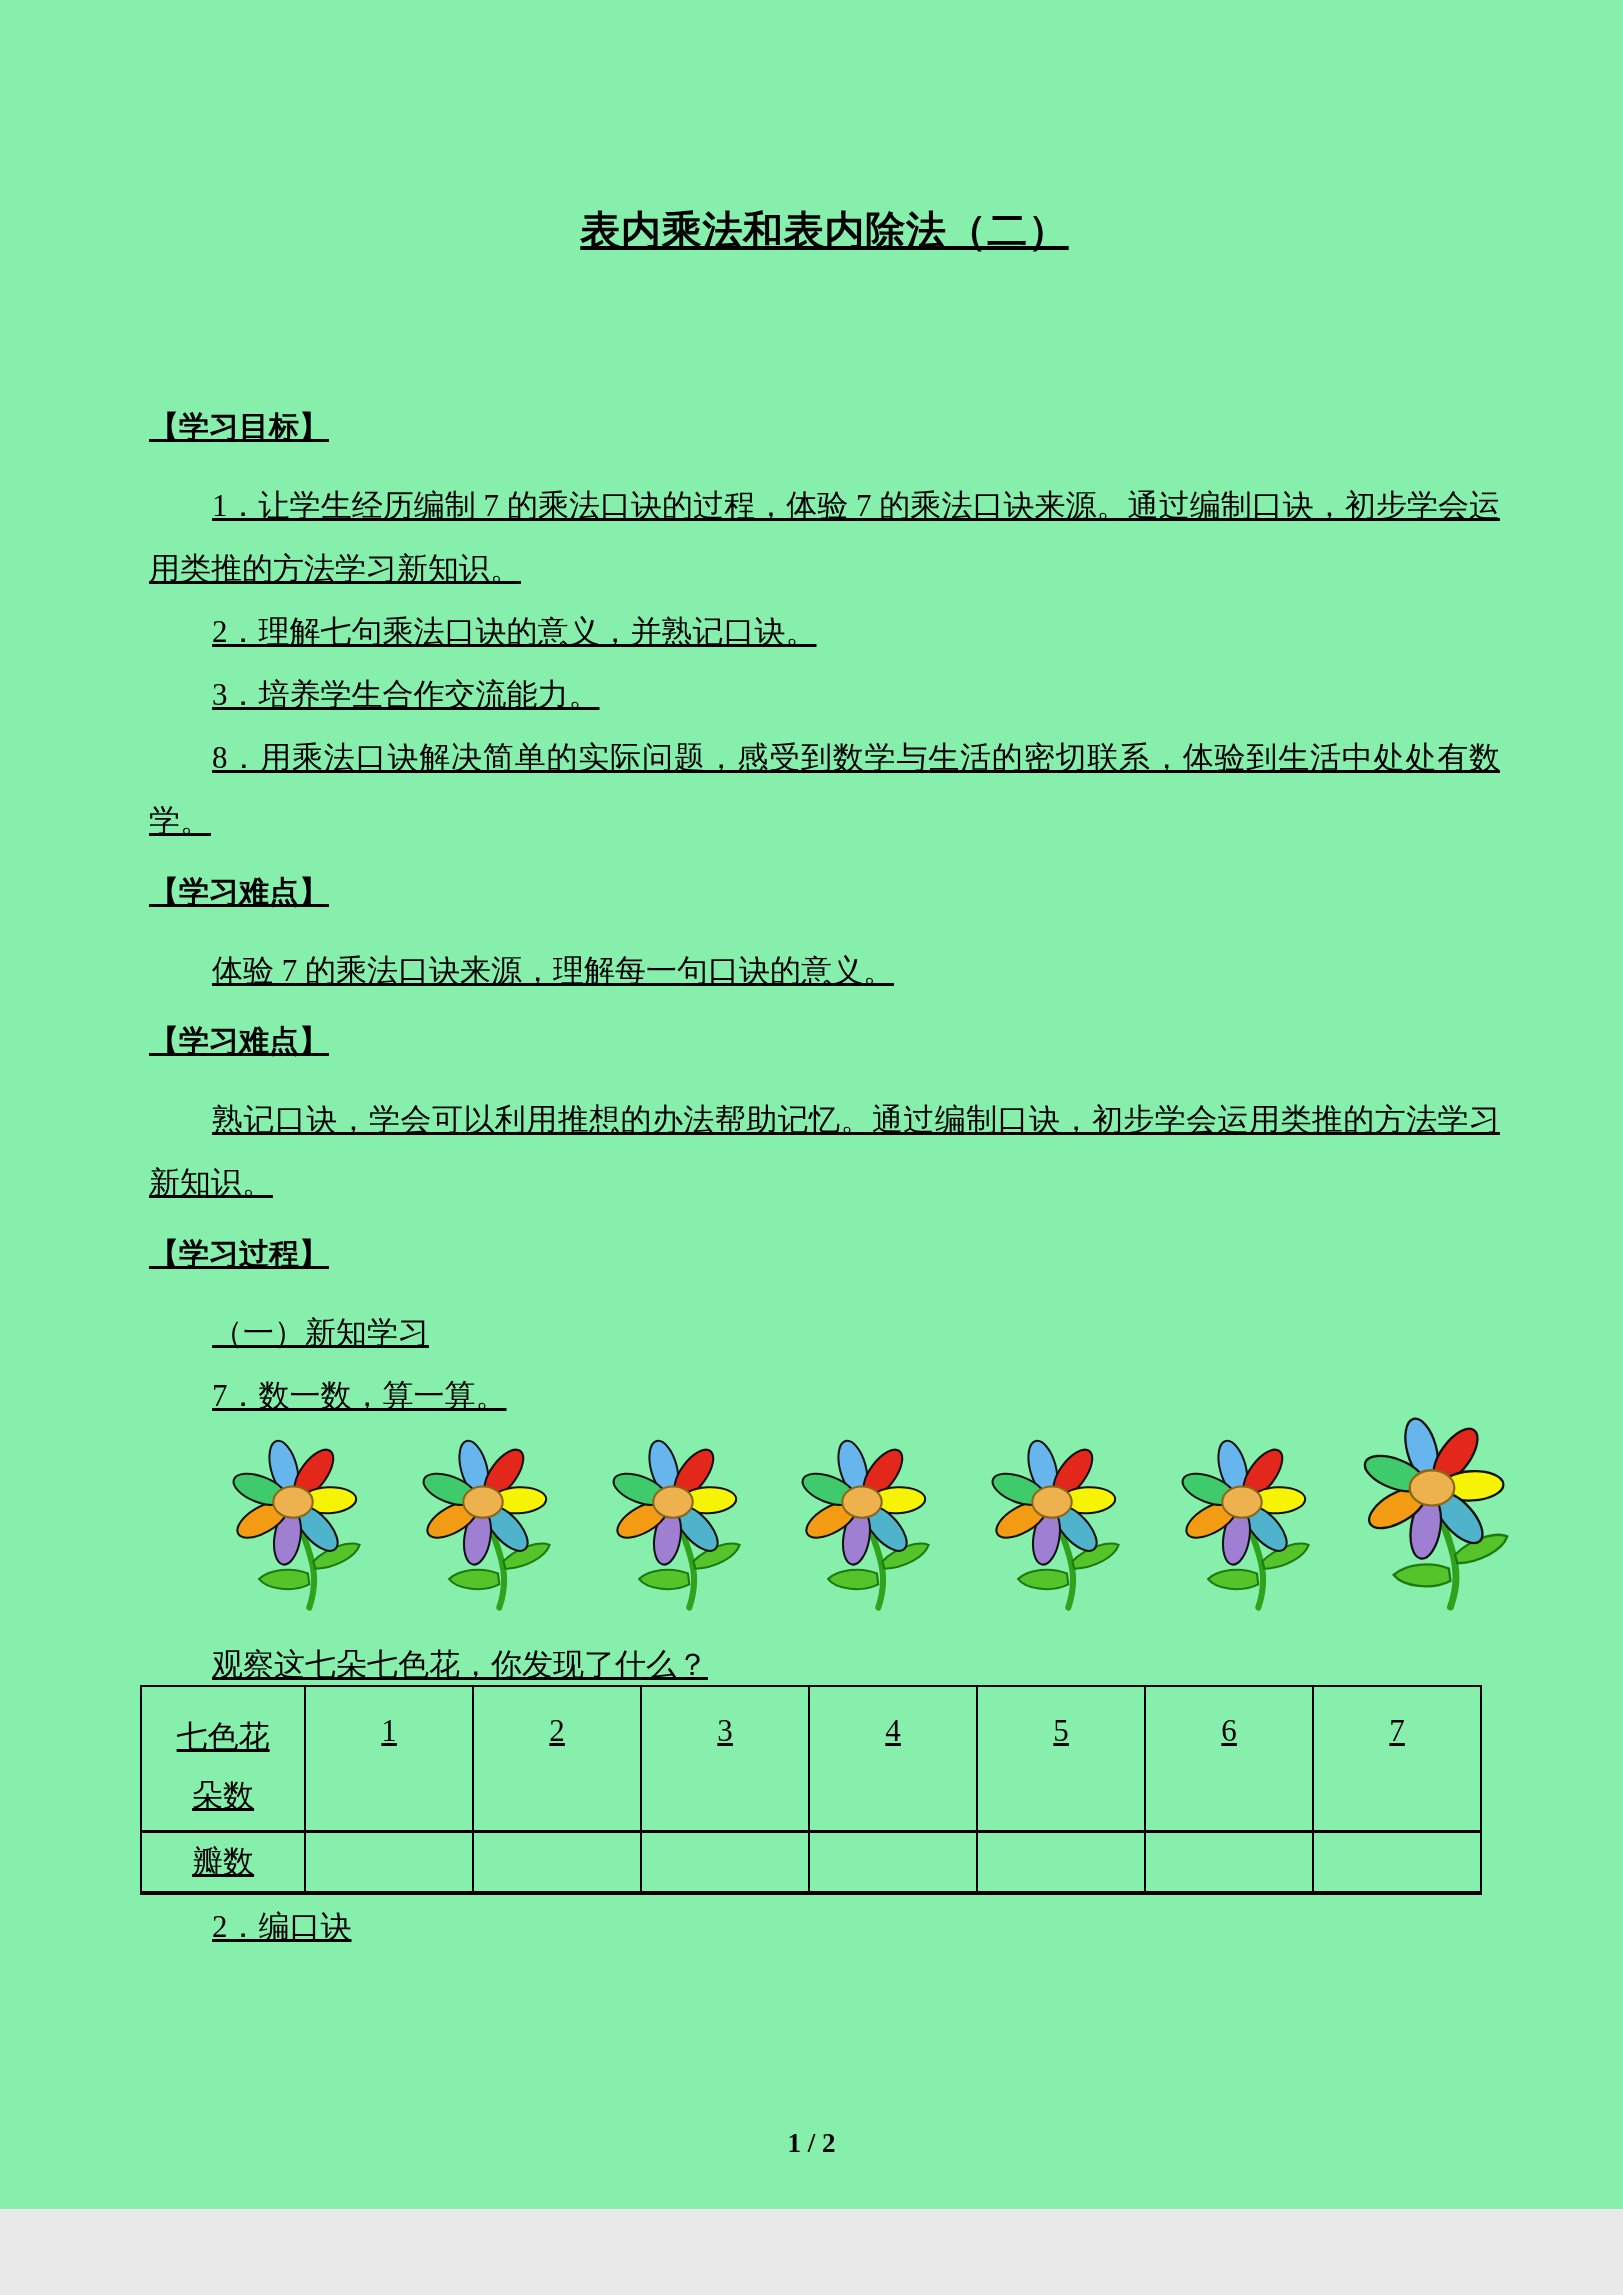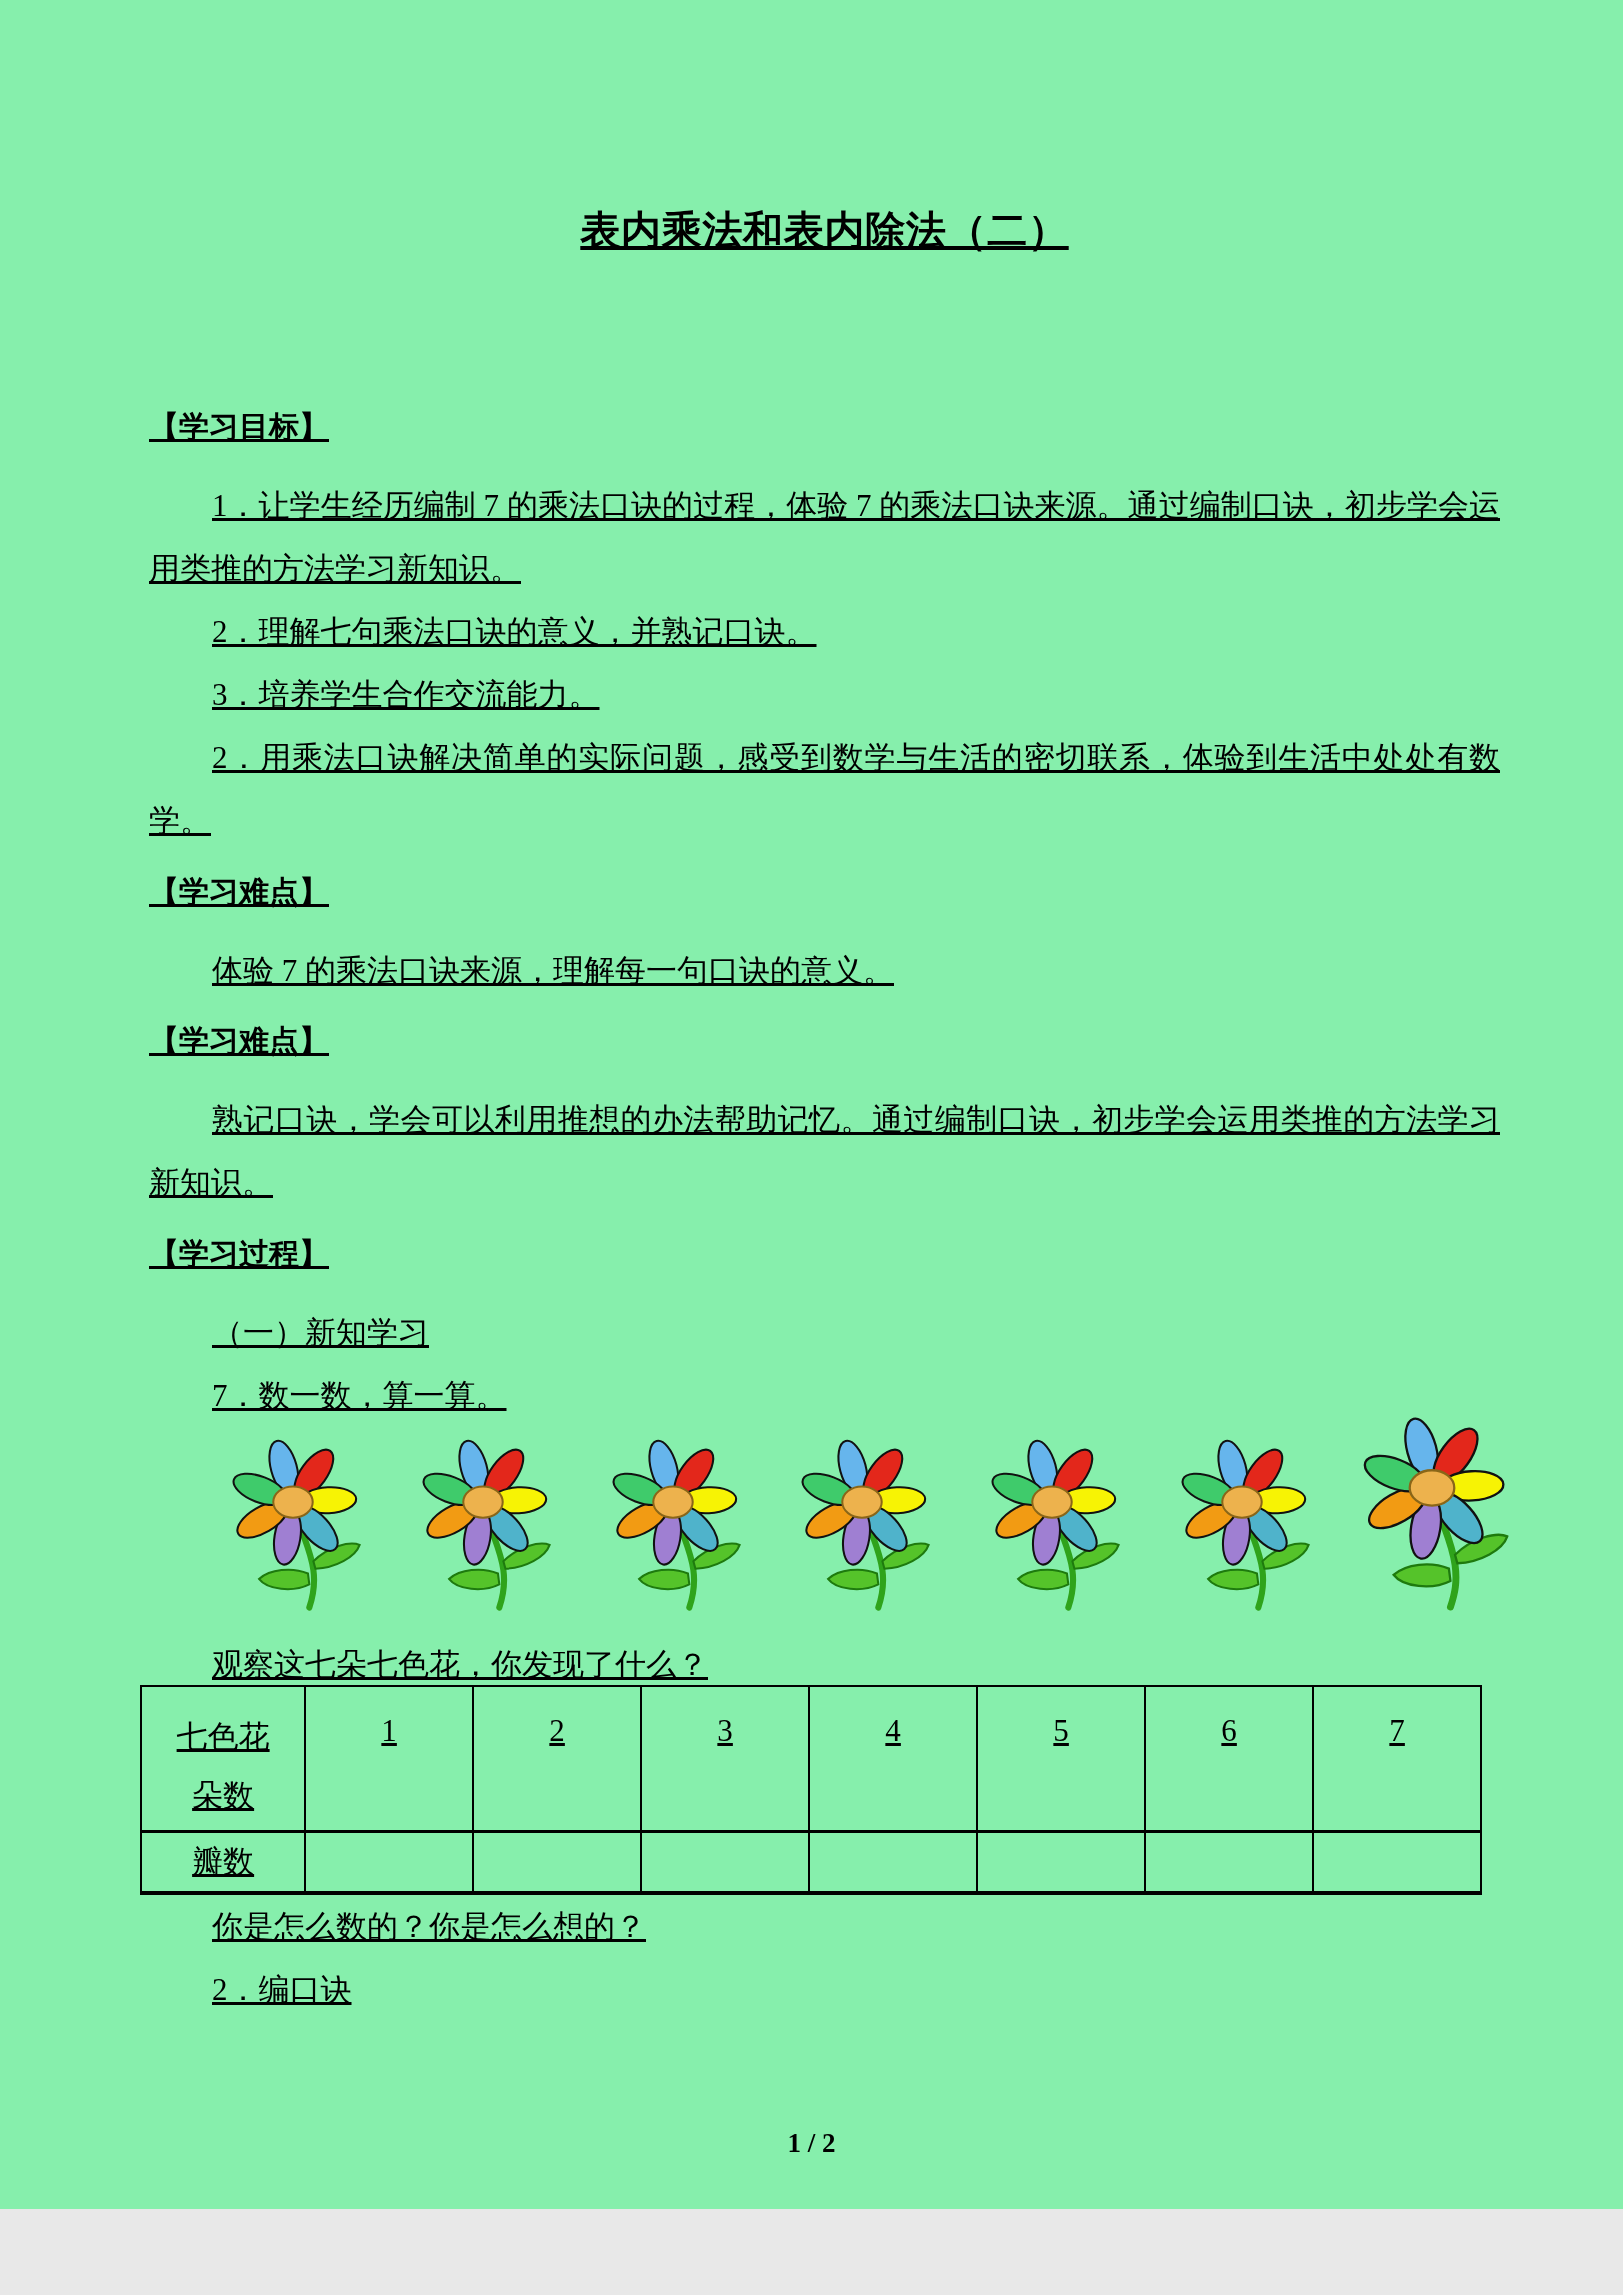--- a/index.html
+++ b/index.html
@@ -95,21 +95,21 @@
 <div class="page">
   <div class="content">
 
     <h1 class="doc-title">表内乘法和表内除法（二）</h1>
 
     <section>
       <h2 class="sec-heading first-heading">【学习目标】</h2>
       <p class="para indent">1．让学生经历编制 7 的乘法口诀的过程，体验 7 的乘法口诀来源。通过编制口诀，初步学会运用类推的方法学习新知识。</p>
       <p class="para indent">2．理解七句乘法口诀的意义，并熟记口诀。</p>
       <p class="para indent">3．培养学生合作交流能力。</p>
-      <p class="para indent">2．用乘法口诀解决简单的实际问题，感受到数学与生活的密切联系，体验到生活中处处有数学。</p>
+      <p class="para indent">8．用乘法口诀解决简单的实际问题，感受到数学与生活的密切联系，体验到生活中处处有数学。</p>
     </section>
 
     <section>
       <h2 class="sec-heading">【学习难点】</h2>
       <p class="para indent">体验 7 的乘法口诀来源，理解每一句口诀的意义。</p>
     </section>
 
     <section>
       <h2 class="sec-heading">【学习难点】</h2>
       <p class="para indent">熟记口诀，学会可以利用推想的办法帮助记忆。通过编制口诀，初步学会运用类推的方法学习新知识。</p>
@@ -261,21 +261,20 @@
           <td></td>
           <td></td>
           <td></td>
           <td></td>
           <td></td>
           <td></td>
         </tr>
       </tbody>
         </table>
 
-      <p class="para indent">你是怎么数的？你是怎么想的？</p>
       <p class="para indent">2．编口诀</p>
     </section>
 
   </div>
 
   <div class="footer">
     <span>1 / 2</span>
   </div>
 </div>
 

